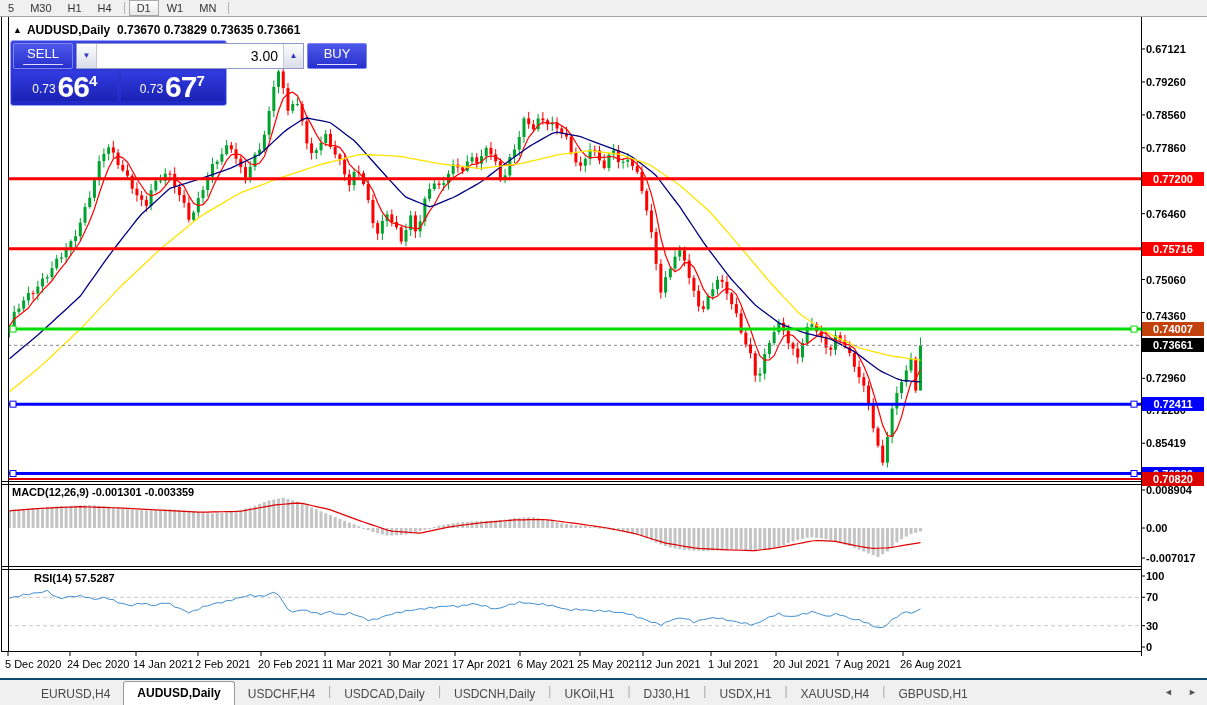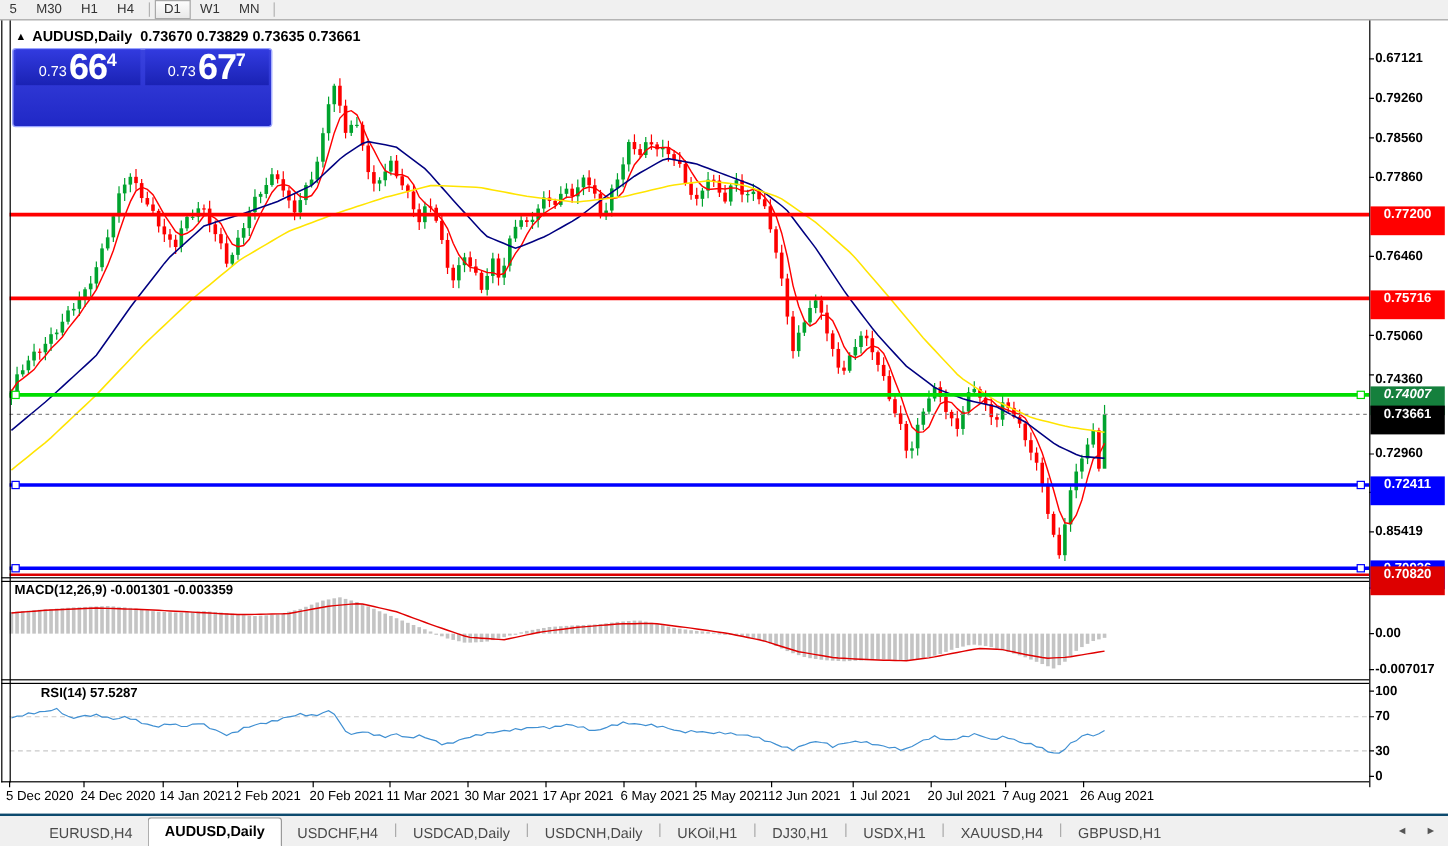--- a/index.html
+++ b/index.html
@@ -14,21 +14,21 @@
   .tf-sep{width:1px;height:12px;background:#b3b3b3;margin:0 4px;}
   
   .vline{position:absolute;width:1px;background:#000;}
   .hline{position:absolute;height:1px;background:#000;}
   #chart-svg{position:absolute;left:0;top:0;}
   .chart-title{position:absolute;left:13px;top:23px;font-size:12px;font-weight:bold;color:#000;z-index:30;}
   .chart-title .arr{font-size:9px;margin-right:5px;position:relative;top:-1px;}
   .pane-label{position:absolute;font-size:11px;font-weight:bold;color:#000;z-index:30;}
   
   .ax-label{position:absolute;left:1146px;font-size:11px;font-weight:bold;color:#000;white-space:nowrap;}
-  .ax-tag{position:absolute;left:1142px;width:62px;height:24px;font-size:11px;font-weight:bold;
+  .ax-tag{position:absolute;left:1142px;width:62px;height:14px;font-size:11px;font-weight:bold;
           color:#fff;text-align:center;line-height:14px;white-space:nowrap;z-index:5;}
   .date-label{position:absolute;top:658px;font-size:11px;font-weight:normal;color:#000;white-space:nowrap;}
   .ind-ax{position:absolute;left:1146px;font-size:11px;font-weight:bold;color:#000;white-space:nowrap;}
   
   .trade-panel{position:absolute;left:10px;top:40px;width:217px;height:66px;z-index:40;
                background:linear-gradient(#3a43e0,#2028c6);border:1px solid #9aa4ff;border-radius:3px;
                box-sizing:border-box;}
   .tp-top{display:flex;height:30px;}
   .tp-btn{flex:0 0 60px;margin:2px;color:#fff;font-size:13px;text-align:center;cursor:pointer;
           background:linear-gradient(#4d58ea,#2730cd);border:1px solid #7b86f2;border-radius:2px;
@@ -717,20 +717,35 @@
 <div class="hline" style="left:1px;top:566px;width:1140px;"></div>
 <div class="hline" style="left:1px;top:569px;width:1140px;"></div>
 <div class="hline" style="left:1px;top:651px;width:1140px;"></div>
 
 <div class="chart-title"><span class="arr">▲</span><span>AUDUSD,Daily</span>&nbsp;&nbsp;<span>0.73670 0.73829 0.73635 0.73661</span></div>
 
 <div class="pane-label" style="left:12px;top:486px;"><span>MACD(12,26,9)</span>&nbsp;<span>-0.001301 -0.003359</span></div>
 <div class="pane-label" style="left:12px;top:572px;padding-left:22px;"><span>RSI(14)</span>&nbsp;<span>57.5287</span></div>
 
 <div class="trade-panel">
+  <div class="tp-top">
+    <div class="tp-btn">
+      <span>SELL</span>
+      <div class="ul"></div>
+    </div>
+    <div class="vol-group">
+      <div class="spin dn">▼</div>
+      <input class="vol-input" readonly="" value="3.00" style="">
+      <div class="spin up">▲</div>
+    </div>
+    <div class="tp-btn">
+      <span>BUY</span>
+      <div class="ul"></div>
+    </div>
+  </div>
   <div class="tp-prices">
     <div class="price-box">
       <span class="p-small">0.73</span>
       <span class="p-big">66</span>
       <span class="p-sup">4</span>
     </div>
     <div class="price-box">
       <span class="p-small">0.73</span>
       <span class="p-big">67</span>
       <span class="p-sup">7</span>
@@ -744,21 +759,21 @@
     <div class="ax-label" style="top: 108.864px;">0.78560</div>
     <div class="ax-label" style="top: 141.796px;">0.77860</div>
     <div class="ax-label" style="top: 207.661px;">0.76460</div>
     <div class="ax-label" style="top: 273.525px;">0.75060</div>
     <div class="ax-label" style="top: 310px;">0.74360</div>
     <div class="ax-label" style="top: 372.322px;">0.72960</div>
     <div class="ax-label" style="top: 404.313px;">0.72280</div>
     <div class="ax-label" style="top: 437.245px;">0.85419</div>
     <div class="ax-tag" style="top: 171.847px; background: rgb(255, 0, 0); color: rgb(255, 255, 255);">0.77200</div>
     <div class="ax-tag" style="top: 241.663px; background: rgb(255, 0, 0); color: rgb(255, 255, 255);">0.75716</div>
-    <div class="ax-tag" style="top: 322.065px; background: #15803d; color: rgb(255, 255, 255); font-style: italic;">0.74007</div>
+    <div class="ax-tag" style="top: 322.065px; background: #c2410c; color: rgb(255, 255, 255);">0.74007</div>
     <div class="ax-tag" style="top: 397.15px; background: rgb(0, 0, 255); color: rgb(255, 255, 255);">0.72411</div>
     <div class="ax-tag" style="top: 466.543px; background: rgb(0, 0, 255); color: rgb(255, 255, 255);">0.70936</div>
     <div class="ax-tag" style="top: 472px; background: rgb(221, 0, 0); color: rgb(255, 255, 255);">0.70820</div>
     <div class="ax-tag" style="top: 338.342px; background: rgb(0, 0, 0); color: rgb(255, 255, 255);">0.73661</div>
     <div class="ind-ax" style="top: 484px;">0.008904</div>
     <div class="ind-ax" style="top: 522.03px;">0.00</div>
     <div class="ind-ax" style="top: 552px;">-0.007017</div>
     <div class="ind-ax" style="top: 570px;">100</div>
     <div class="ind-ax" style="top: 591.3px;">70</div>
     <div class="ind-ax" style="top: 619.7px;">30</div>

